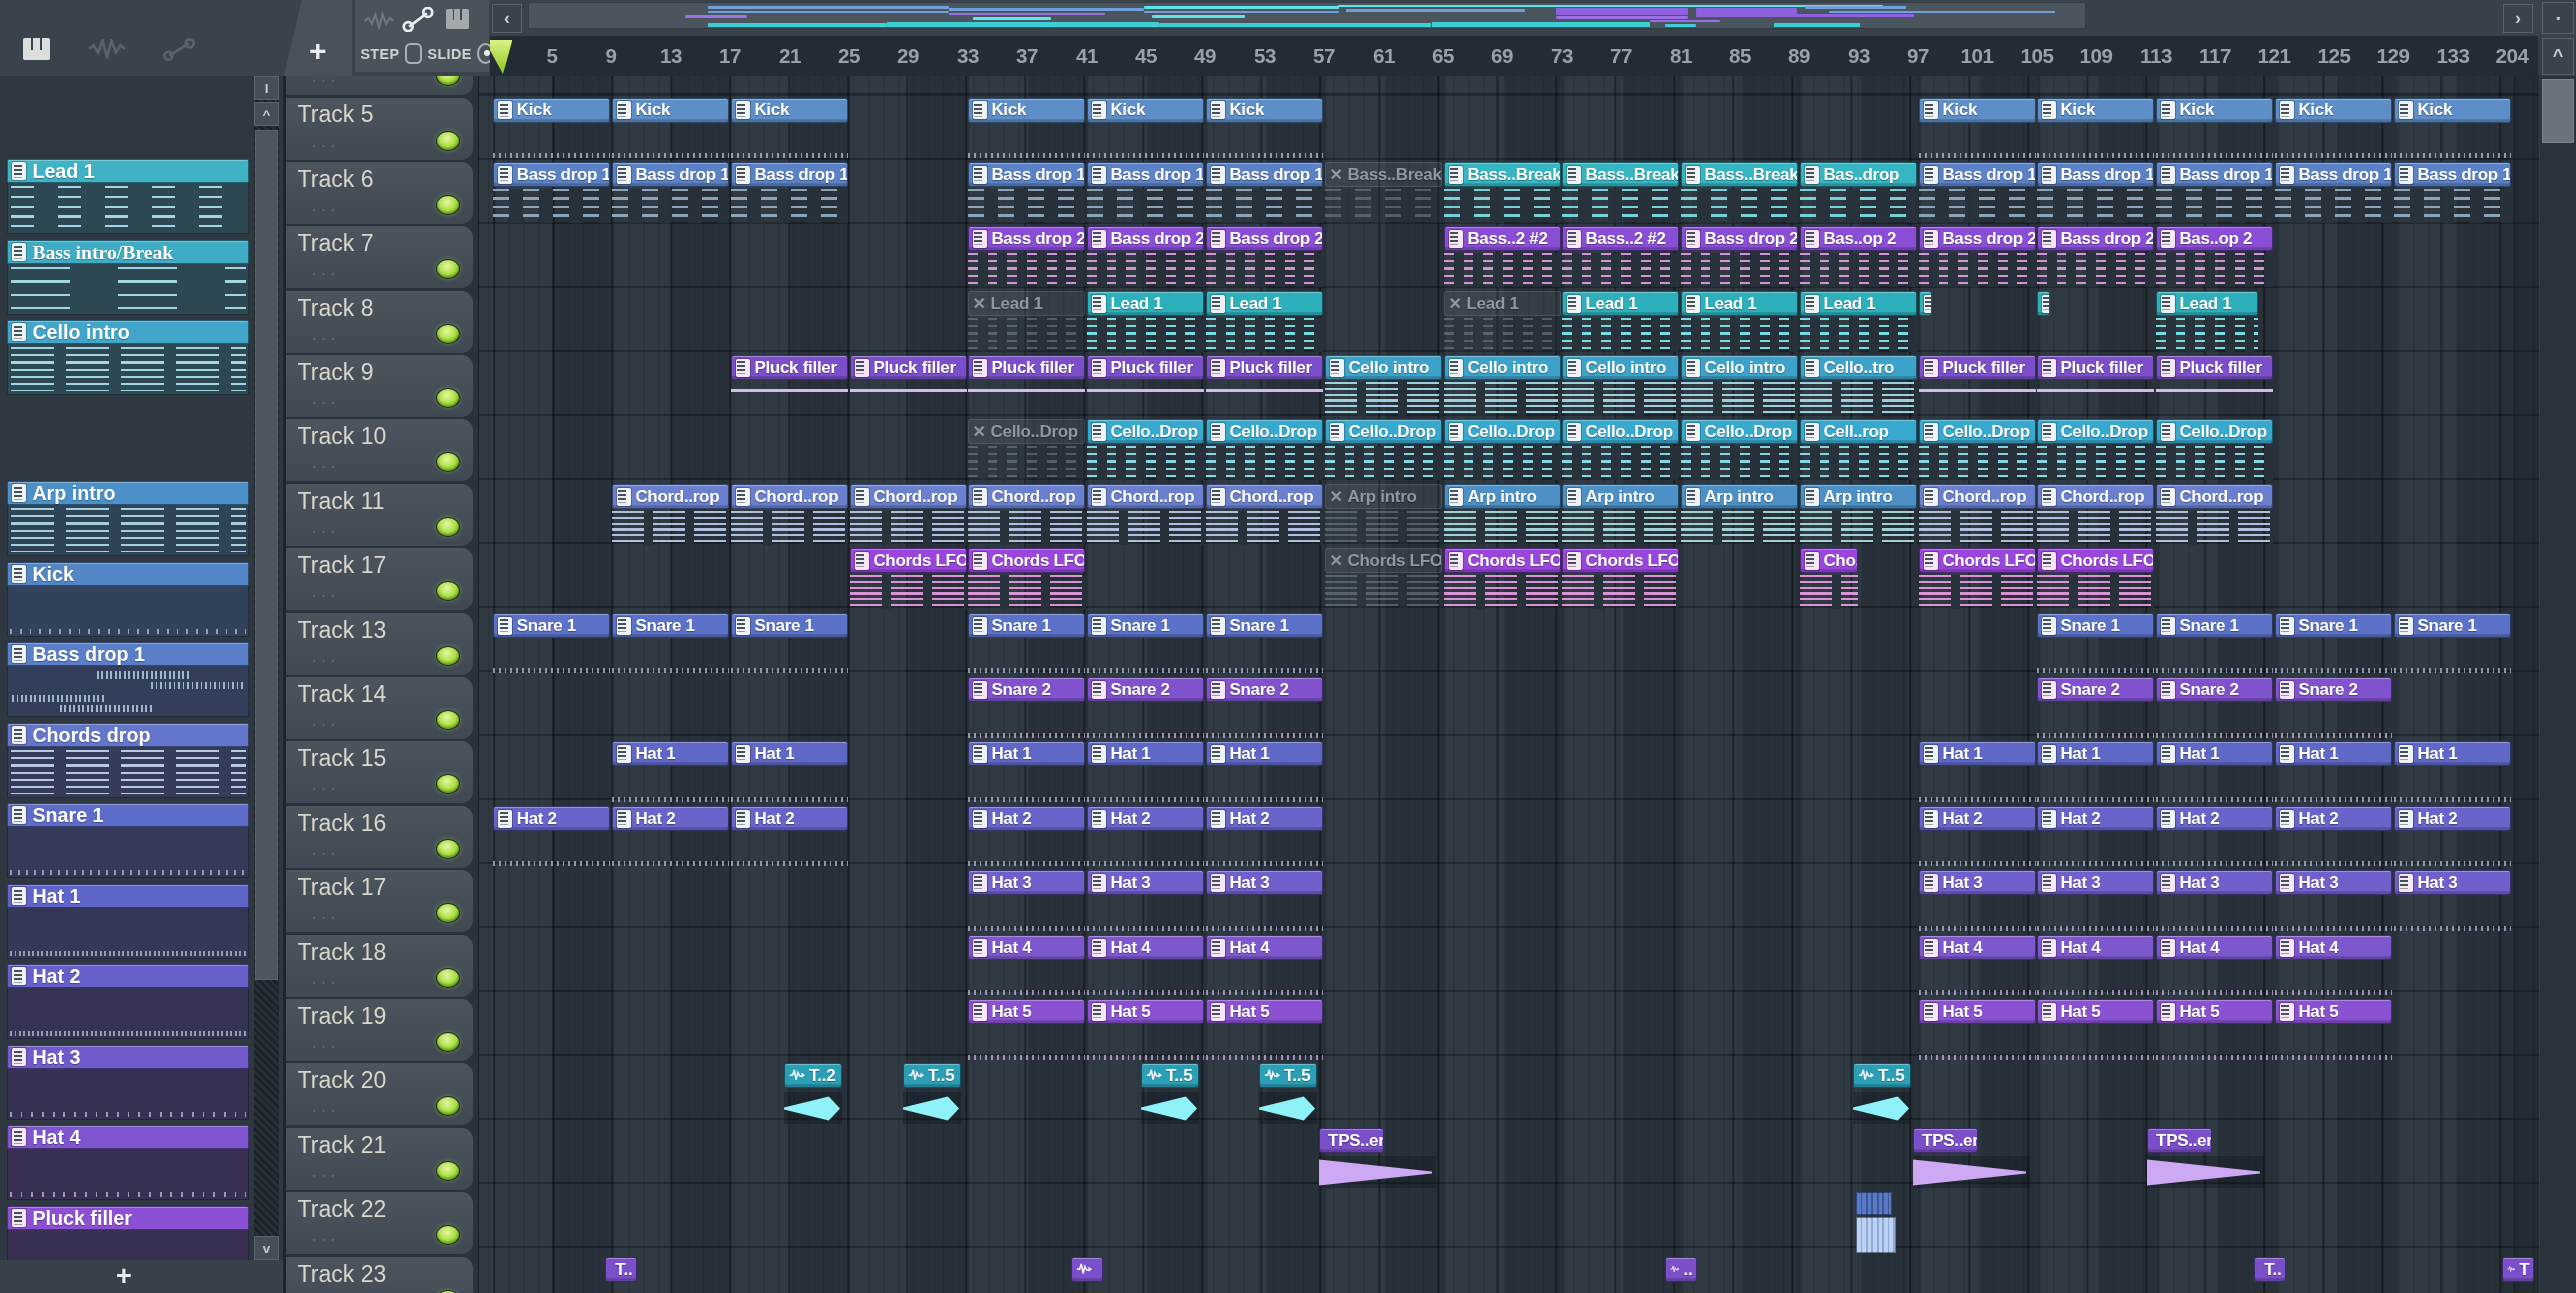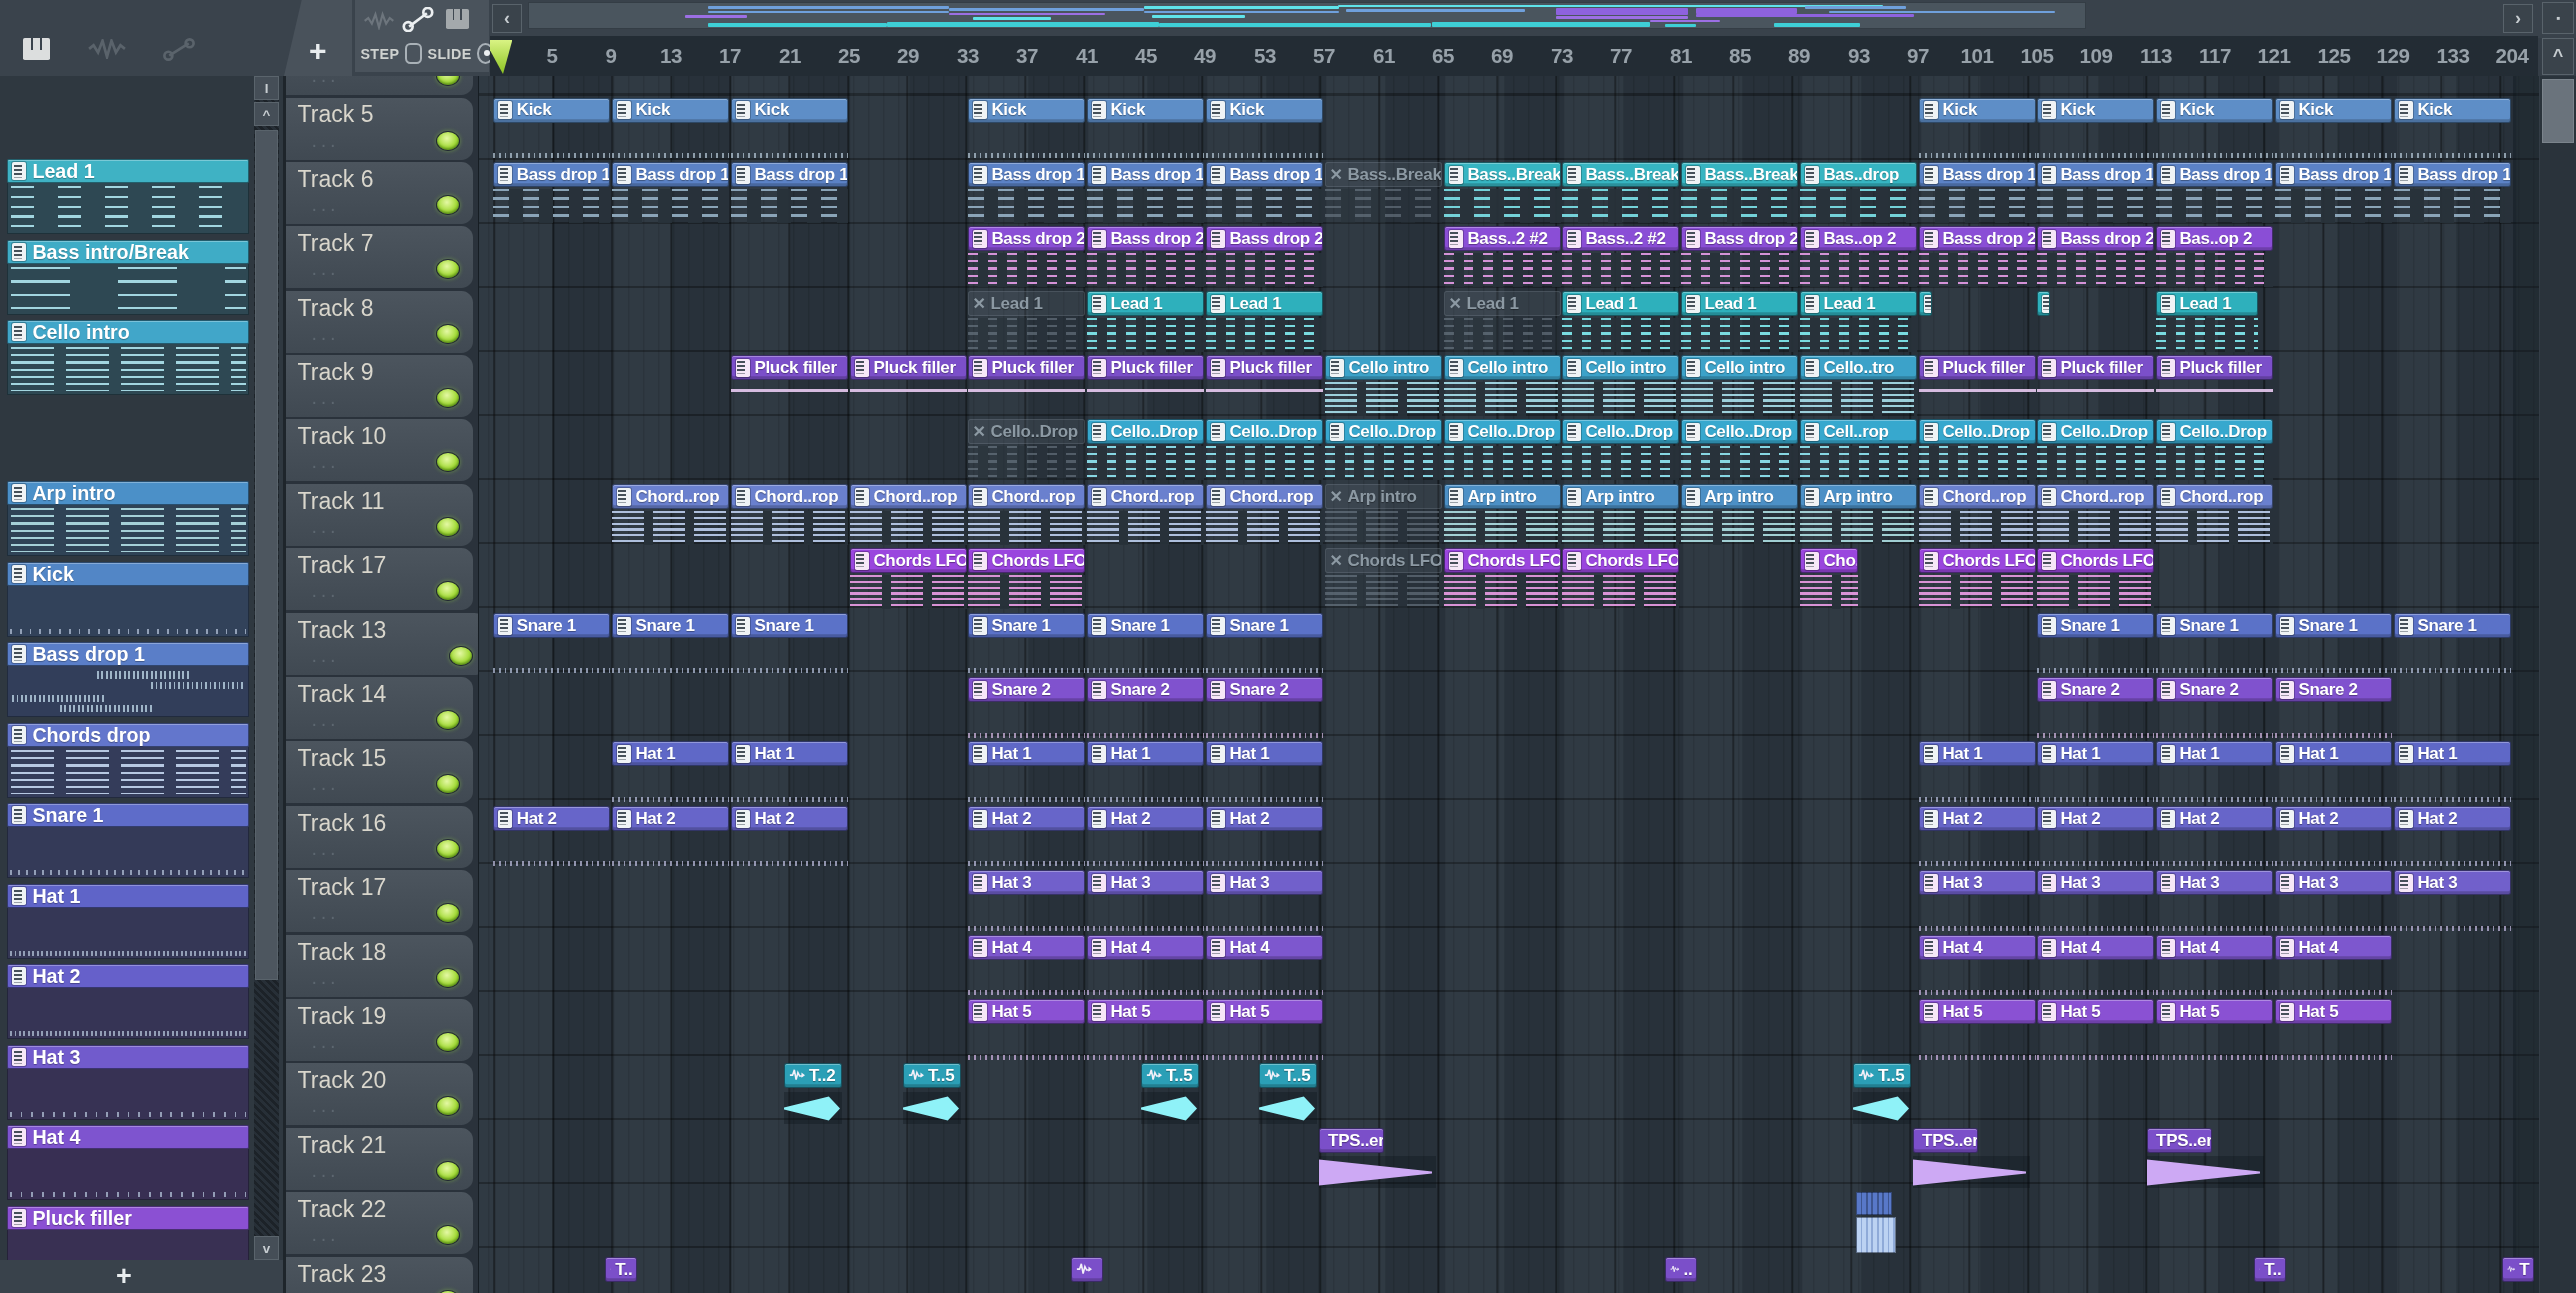--- a/index.html
+++ b/index.html
@@ -189,21 +189,21 @@
   <div class="sidebar" id="sidebar">
       <div class="card" style="top: 83px; --c: #3FB2C4; --b: #2E4853;">
         <div class="chead">
           <div class="picon"></div>
           <span class="nm">Lead 1</span>
         </div>
         <div class="cbody" style="--b: #2E4853;">
           <div class="spv" style="--n: #A9DEE8; --dw: 23px; --dc: 47px; --rh: 9.8px;"></div>
         </div>
       </div>
-      <div class="card" style="top: 164px; --c: #3FACC6; --b: #2E4853;">
+      <div class="card" style="top: 164px; font-family: Liberation Serif, serif; --c: #3FACC6; --b: #2E4853;">
         <div class="chead">
           <div class="picon"></div>
           <span class="nm">Bass intro/Break</span>
         </div>
         <div class="cbody" style="--b: #2E4853;">
           <div class="spv" style="--n: #A9DEE8; --dw: 59px; --dc: 107px; --rh: 13.4px;"></div>
         </div>
       </div>
       <div class="card" style="top: 244px; --c: #41A6C9; --b: #2E4853;">
         <div class="chead">
@@ -356,21 +356,21 @@
       <div class="tpanel" style="top: 408px;">
         <span class="tname">Track 11</span>
         <span class="tdots">···</span>
         <div class="led"></div>
       </div>
       <div class="tpanel" style="top: 472px;">
         <span class="tname">Track 17</span>
         <span class="tdots">···</span>
         <div class="led"></div>
       </div>
-      <div class="tpanel" style="top: 537px; padding-left: 13px;">
+      <div class="tpanel" style="top: 537px;">
         <span class="tname">Track 13</span>
         <span class="tdots">···</span>
         <div class="led"></div>
       </div>
       <div class="tpanel" style="top: 601px;">
         <span class="tname">Track 14</span>
         <span class="tdots">···</span>
         <div class="led"></div>
       </div>
       <div class="tpanel" style="top: 665px;">

